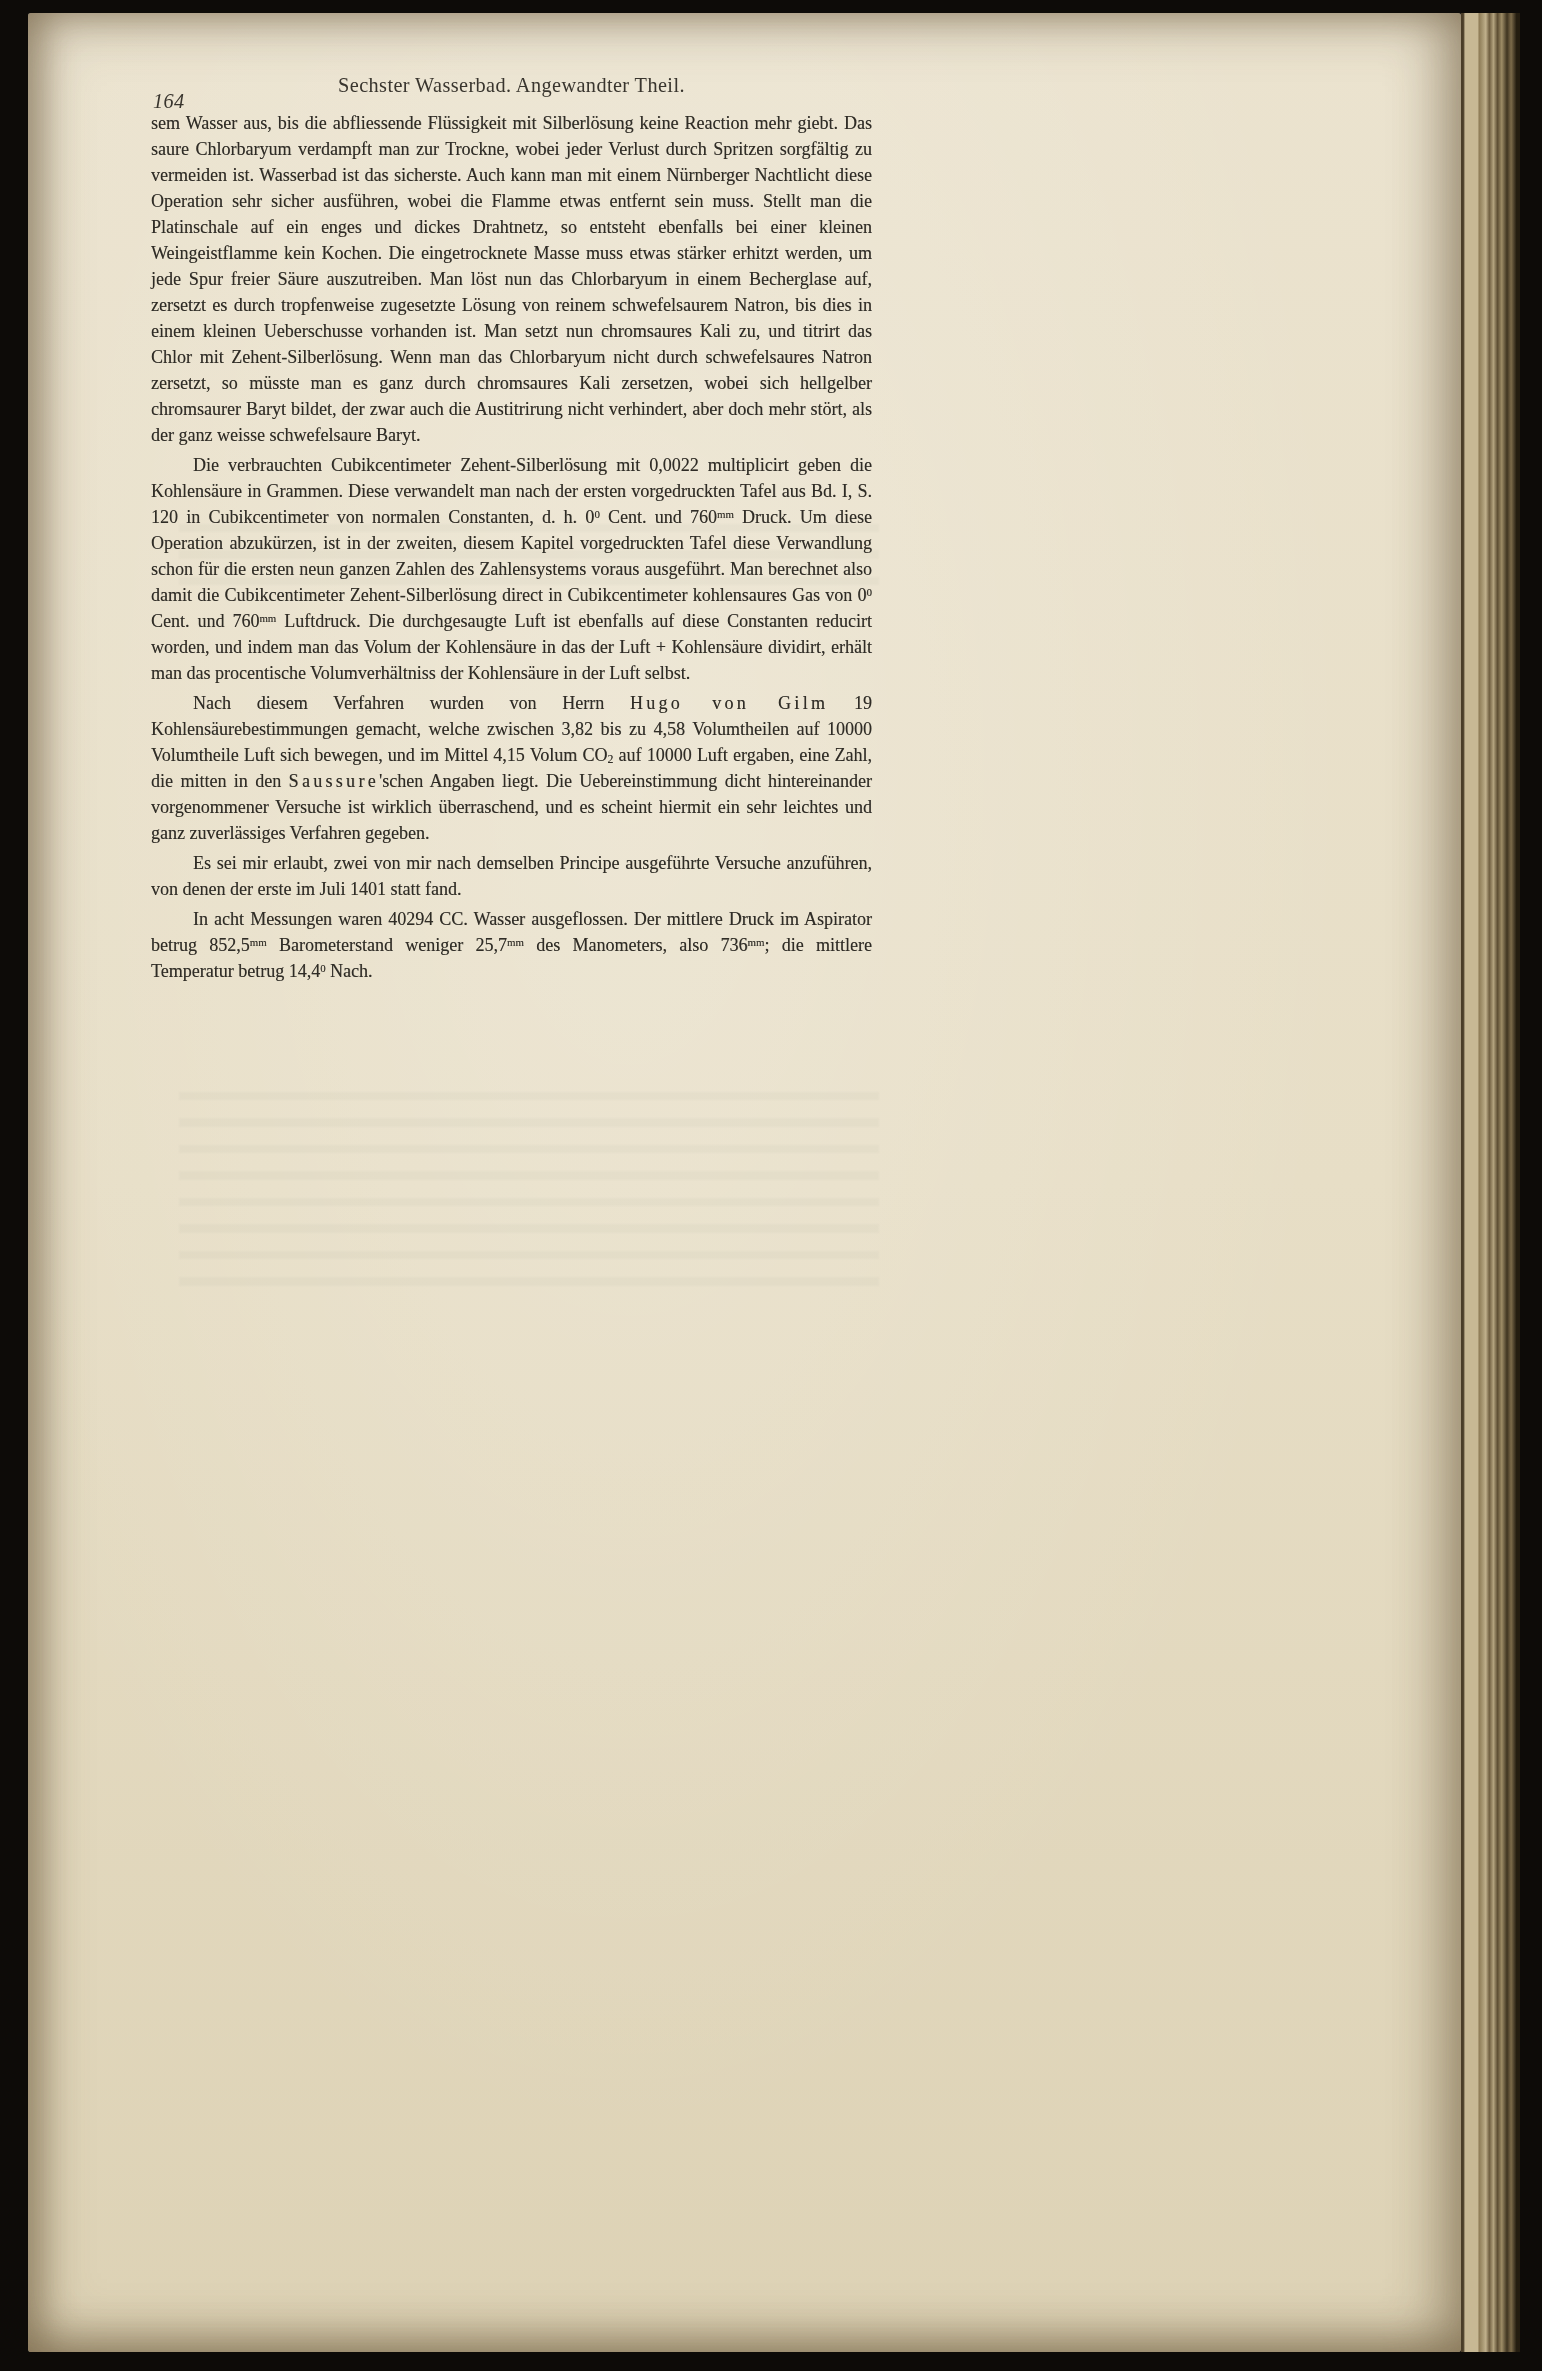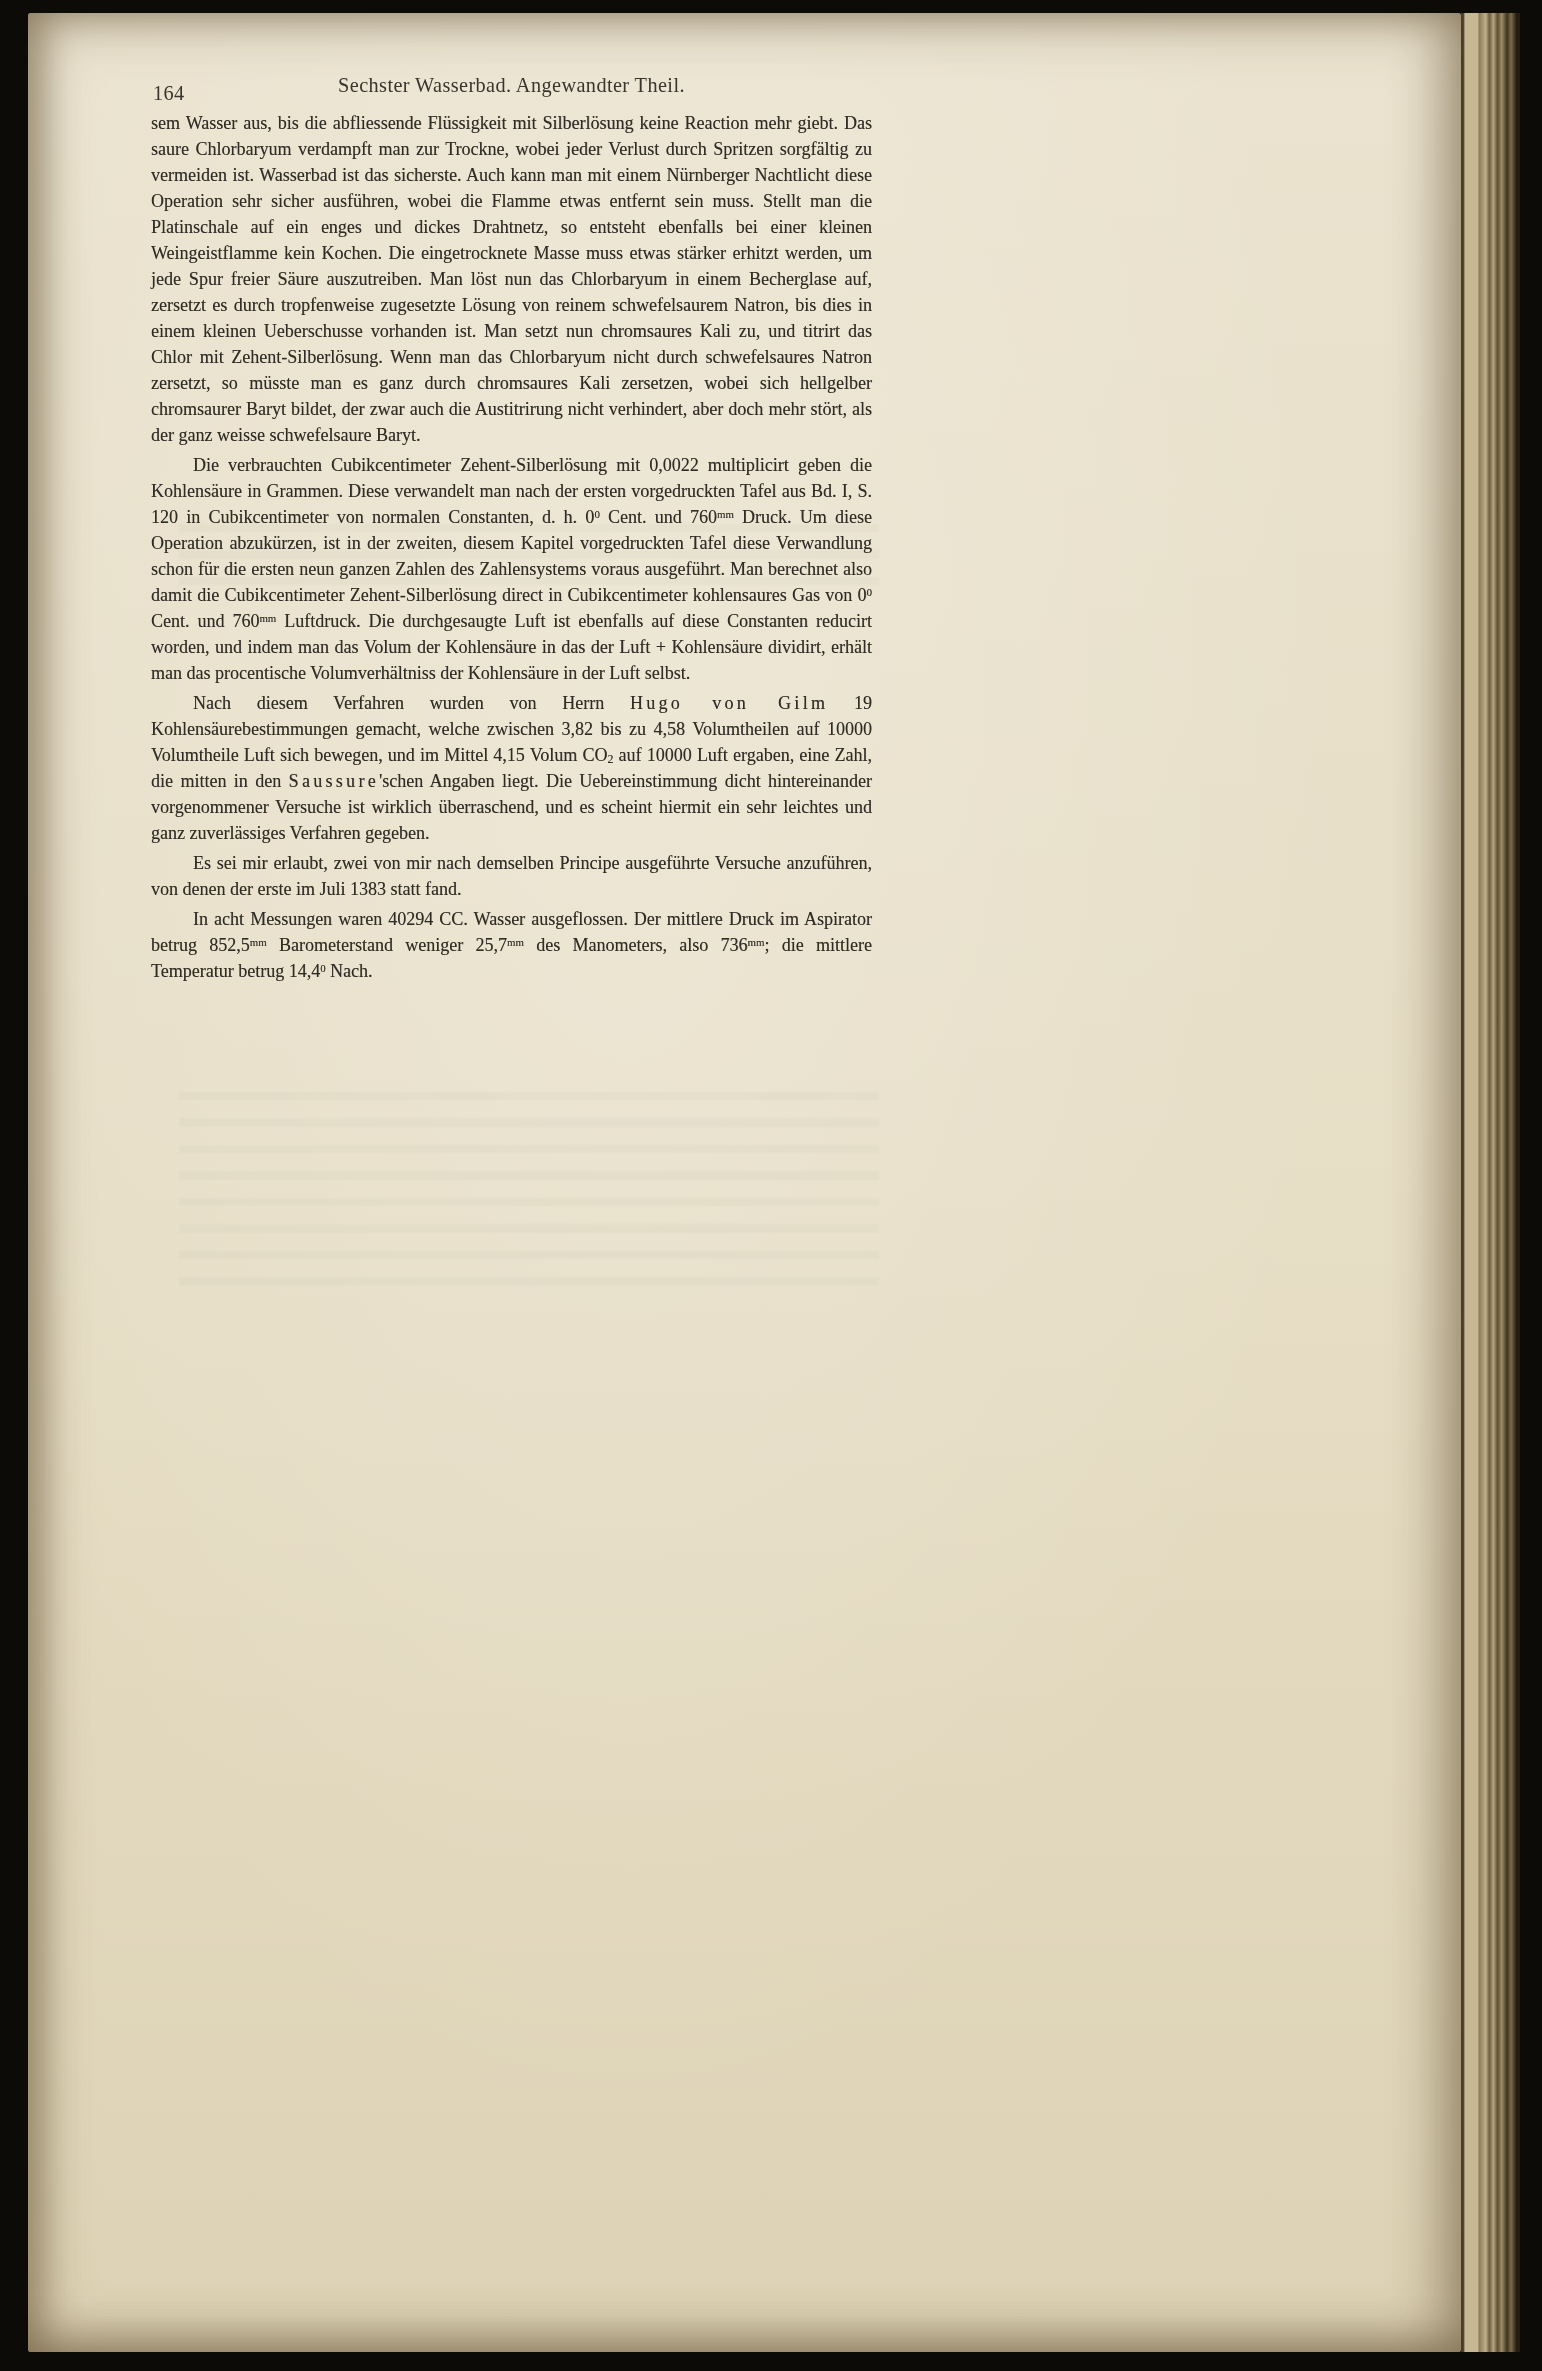--- a/index.html
+++ b/index.html
@@ -36,21 +36,21 @@
       #7c6b4a 85%, #241d10 94%, #241d10 100%);
   }
   .text-col {
     position:absolute; left:123px; top:61px; width:721px;
     color:var(--ink,#2f2c26);
   }
   .page-header {
     position:relative; text-align:center;
     font-size:20.3px; letter-spacing:0.4px; color:#39352e;
   }
-  .page-num { position:absolute; left:1.9px; top:8px; }
+  .page-num { position:absolute; left:1.9px; top:16px;font-style:italic; }
   .body-text {
     margin-top:13.2px;
     font-size:18px; line-height:26px;
     text-align:justify; text-justify:inter-word;
     text-shadow:0.3px 0.3px 0.4px rgba(47,44,38,0.45);
   }
   p.para { margin:0; }
   p.para + p.para { margin-top:4px; }
   p.para.indent { text-indent:42px; }
   sup { font-size:0.6em; vertical-align:0.5em; line-height:0; }
@@ -73,20 +73,20 @@
     <div class="bleed b2"></div>
     <div class="text-col">
       <div class="page-header">
         <span class="page-num">164</span>
         <span class="running-title">Sechster Wasserbad. Angewandter Theil.</span>
       </div>
       <div class="body-text">
           <p class="para"><span>sem Wasser aus, bis die abfliessende Flüssigkeit mit Silberlösung keine Reaction mehr giebt. Das saure Chlorbaryum verdampft man zur Trockne, wobei jeder Verlust durch Spritzen sorgfältig zu vermeiden ist. Wasserbad ist das sicherste. Auch kann man mit einem Nürnberger Nachtlicht diese Operation sehr sicher ausführen, wobei die Flamme etwas entfernt sein muss. Stellt man die Platinschale auf ein enges und dickes Drahtnetz, so entsteht ebenfalls bei einer kleinen Weingeistflamme kein Kochen. Die eingetrocknete Masse muss etwas stärker erhitzt werden, um jede Spur freier Säure auszutreiben. Man löst nun das Chlorbaryum in einem Becherglase auf, zersetzt es durch tropfenweise zugesetzte Lösung von reinem schwefelsaurem Natron, bis dies in einem kleinen Ueberschusse vorhanden ist. Man setzt nun chromsaures Kali zu, und titrirt das Chlor mit Zehent-Silberlösung. Wenn man das Chlorbaryum nicht durch schwefelsaures Natron zersetzt, so müsste man es ganz durch chromsaures Kali zersetzen, wobei sich hellgelber chromsaurer Baryt bildet, der zwar auch die Austitrirung nicht verhindert, aber doch mehr stört, als der ganz weisse schwefelsaure Baryt.</span></p>
           <p class="para indent"><span>Die verbrauchten Cubikcentimeter Zehent-Silberlösung mit 0,0022 multiplicirt geben die Kohlensäure in Grammen. Diese verwandelt man nach der ersten vorgedruckten Tafel aus Bd. I, S. 120 in Cubikcentimeter von normalen Constanten, d. h. 0</span><sup>0</sup><span> Cent. und 760</span><sup>mm</sup><span> Druck. Um diese Operation abzukürzen, ist in der zweiten, diesem Kapitel vorgedruckten Tafel diese Verwandlung schon für die ersten neun ganzen Zahlen des Zahlensystems voraus ausgeführt. Man berechnet also damit die Cubikcentimeter Zehent-Silberlösung direct in Cubikcentimeter kohlensaures Gas von 0</span><sup>0</sup><span> Cent. und 760</span><sup>mm</sup><span> Luftdruck. Die durchgesaugte Luft ist ebenfalls auf diese Constanten reducirt worden, und indem man das Volum der Kohlensäure in das der Luft + Kohlensäure dividirt, erhält man das procentische Volumverhältniss der Kohlensäure in der Luft selbst.</span></p>
           <p class="para indent"><span>Nach diesem Verfahren wurden von Herrn </span><span class="sperr">Hugo von Gilm</span><span> 19 Kohlensäurebestimmungen gemacht, welche zwischen 3,82 bis zu 4,58 Volumtheilen auf 10000 Volumtheile Luft sich bewegen, und im Mittel 4,15 Volum CO</span><sub>2</sub><span> auf 10000 Luft ergaben, eine Zahl, die mitten in den </span><span class="sperr">Saussure</span><span>'schen Angaben liegt. Die Uebereinstimmung dicht hintereinander vorgenommener Versuche ist wirklich überraschend, und es scheint hiermit ein sehr leichtes und ganz zuverlässiges Verfahren gegeben.</span></p>
-          <p class="para indent"><span>Es sei mir erlaubt, zwei von mir nach demselben Principe ausgeführte Versuche anzuführen, von denen der erste im Juli 1383 statt fand.</span></p>
+          <p class="para indent"><span>Es sei mir erlaubt, zwei von mir nach demselben Principe ausgeführte Versuche anzuführen, von denen der erste im Juli 1401 statt fand.</span></p>
           <p class="para indent"><span>In acht Messungen waren 40294 CC. Wasser ausgeflossen. Der mittlere Druck im Aspirator betrug 852,5</span><sup>mm</sup><span> Barometerstand weniger 25,7</span><sup>mm</sup><span> des Manometers, also 736</span><sup>mm</sup><span>; die mittlere Temperatur betrug 14,4</span><sup>0</sup><span> Nach.</span></p>
         </div>
     </div>
   </div>
   <div class="fore-edge"></div>
 </div>
 
 
 </body></html>

